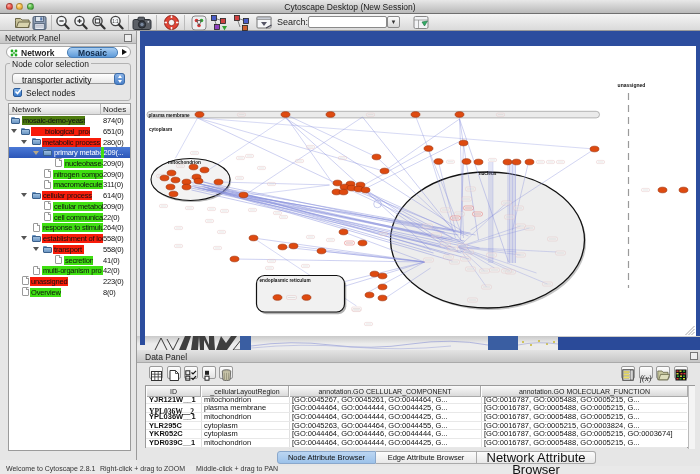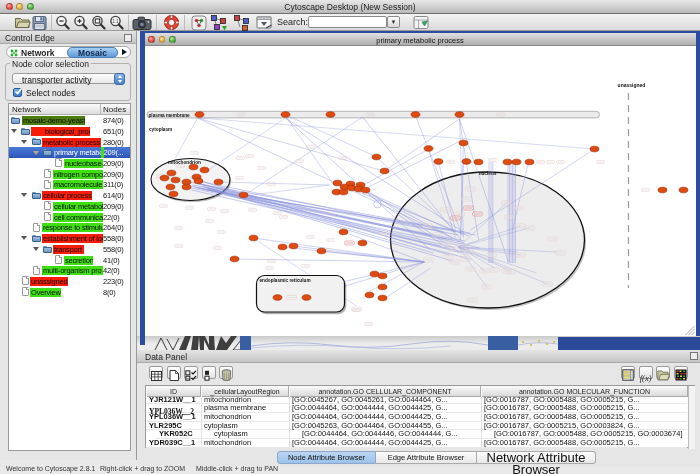--- a/index.html
+++ b/index.html
@@ -110,21 +110,21 @@
 <div class="abs" style="left:413px;top:1px;"><svg width="18" height="16" viewBox="0 0 18 16">
         <rect x="1" y="1.5" width="14" height="12" rx="1.5" fill="#f2f3f5" stroke="#888" stroke-width="1"></rect>
         <line x1="1" y1="5" x2="15" y2="5" stroke="#888" stroke-width="0.7"></line>
         <line x1="5.5" y1="5" x2="5.5" y2="13.5" stroke="#888" stroke-width="0.7"></line>
         <path d="M9 7 L14.5 6 L11.5 11 Z" fill="#3a6" stroke="#274" stroke-width="0.6"></path>
       </svg></div>
 </div>
 
 <div class="abs" style="left:0;top:31px;width:137px;height:429px;background:#e6e6e6;border-right:1px solid #9a9a9a;">
  <div class="abs" style="left:0;top:0;width:136px;height:13px;background:linear-gradient(#e4e4e4,#c6c6c6);border-bottom:1px solid #aaa;">
-   <span class="abs" style="left:5px;top:2px;font-size:8.5px;color:#222;">Control Edge</span>
+   <span class="abs" style="left:5px;top:2px;font-size:8.5px;color:#222;">Network Panel</span>
    <span class="abs" style="left:124px;top:2.5px;width:8px;height:8px;border:1px solid #777;background:#eee;"></span>
  </div>
 
  <div class="abs" style="left:6px;top:15px;width:125px;height:11.5px;background:#fff;border:1px solid #a8a8a8;border-radius:6px;">
    <svg class="abs" style="left:3px;top:1.5px" width="8" height="8" viewBox="0 0 8 8">
         <circle cx="2" cy="2" r="1.4" fill="#2a2"></circle>
         <circle cx="6" cy="2" r="1.4" fill="#2a2"></circle>
         <circle cx="2" cy="6" r="1.4" fill="#2a2"></circle>
         <circle cx="6" cy="6" r="1.4" fill="#2a2"></circle>
         <g stroke="#2a2" stroke-width="0.7">
@@ -292,26 +292,20 @@
             <span style="position:absolute;right:-0.5px;top:-0.5px;width:2.5px;height:2.5px;background:#f6f6f6;border-left:0.6px solid #9a9a9a;border-bottom:0.6px solid #9a9a9a;"></span>
           </span>
           <span style="position:absolute;left:21px;top:1.2px;background:#3fdf11;padding-left:1px;white-space:nowrap;width:31px;overflow:hidden;display:inline-block;">Overview</span>
           <span style="position:absolute;left:94px;top:1.2px;color:#111;">8(0)</span>
         </div>
    </div>
  </div>
 </div>
 
 <div class="abs" style="left:140px;top:31px;width:560px;height:305px;background:#2c4d9e;">
- <div class="abs" style="left:4.5px;top:2px;width:551px;height:13px;background:linear-gradient(#e0e0e0,#aeaeae);border-bottom:1px solid #888;">
-  <span style="position:absolute;left:3.5px;top:3.2px;width:6.5px;height:6.5px;border-radius:50%;background:radial-gradient(circle at 35% 30%,#ffb2a9,#ee6156 45%,#c3352b);border:0.5px solid rgba(0,0,0,0.25);"></span>
-      <span style="position:absolute;left:14.1px;top:3.2px;width:6.5px;height:6.5px;border-radius:50%;background:radial-gradient(circle at 35% 30%,#ffe9b0,#f5bf4f 45%,#d69b2e);border:0.5px solid rgba(0,0,0,0.25);"></span>
-      <span style="position:absolute;left:24.7px;top:3.2px;width:6.5px;height:6.5px;border-radius:50%;background:radial-gradient(circle at 35% 30%,#cdeeb9,#61c454 45%,#3f9431);border:0.5px solid rgba(0,0,0,0.25);"></span>
-  <div class="abs" style="left:0;top:2.5px;width:551px;text-align:center;font-size:7.5px;color:#111;">primary metabolic process</div>
- </div>
  <div class="abs" style="left:4.5px;top:15px;width:551px;height:290px;background:#fff;overflow:hidden;">
   <svg width="551" height="290" viewBox="144.5 46 551 290" font-family="Liberation Sans">
         <rect x="146.5" y="111.3" width="452.5" height="6.6" rx="3.3" fill="#ebebeb" stroke="#9a9a9a" stroke-width="0.7"></rect>
         <text x="148" y="116.6" font-size="4.7" font-weight="bold" fill="#111">plasma membrane</text>
         <text x="148.5" y="130.5" font-size="4.7" font-weight="bold" fill="#111">cytoplasm</text>
         <ellipse cx="487" cy="240" rx="97" ry="68" fill="#141414" opacity="0.25" transform="translate(1.6,2.0)"></ellipse>
         <ellipse cx="487" cy="240" rx="97" ry="68" fill="#ededed" stroke="#111" stroke-width="1.3"></ellipse>
         <text x="487" y="174.5" font-size="4.7" font-weight="bold" fill="#111" text-anchor="middle">nucleus</text>
         <ellipse cx="190" cy="179.5" rx="39.5" ry="21" fill="#101010" opacity="0.3" transform="translate(1.2,1.6)"></ellipse>
         <ellipse cx="190" cy="179.5" rx="39.5" ry="21" fill="#f3f3f3" stroke="#111" stroke-width="1.1"></ellipse>
@@ -757,21 +751,21 @@
       <span style="position:absolute;left:58px;top:0;width:83px;overflow:hidden;white-space:nowrap;">mitochondrion</span>
       <span style="position:absolute;left:146px;top:0;width:187px;overflow:hidden;white-space:nowrap;">[GO:0044464, GO:0044444, GO:0044425, G...</span>
       <span style="position:absolute;left:338px;top:0;width:202px;overflow:hidden;white-space:nowrap;">[GO:0016787, GO:0005488, GO:0005215, G...</span>
     </div>
     <div style="position:absolute;left:9px;top:71.60000000000002px;width:541px;height:8.7px;border-bottom:0.5px solid #e8e8e8;font-size:7.5px;line-height:8.7px;color:#111;white-space:nowrap;">
       <span style="position:absolute;left:3px;top:0;width:50px;overflow:hidden;white-space:nowrap;font-weight:bold;">YLR295C</span>
       <span style="position:absolute;left:58px;top:0;width:83px;overflow:hidden;white-space:nowrap;">cytoplasm</span>
       <span style="position:absolute;left:146px;top:0;width:187px;overflow:hidden;white-space:nowrap;">[GO:0045263, GO:0044464, GO:0044455, G...</span>
       <span style="position:absolute;left:338px;top:0;width:202px;overflow:hidden;white-space:nowrap;">[GO:0016787, GO:0005215, GO:0003824, G...</span>
     </div>
-    <div style="position:absolute;left:19px;top:80.30000000000001px;width:442px;height:8.7px;border-bottom:0.5px solid #e8e8e8;font-size:7.5px;line-height:8.7px;color:#111;white-space:nowrap;padding-left:16px;">
+    <div style="position:absolute;left:9px;top:80.30000000000001px;width:442px;height:8.7px;border-bottom:0.5px solid #e8e8e8;font-size:7.5px;line-height:8.7px;color:#111;white-space:nowrap;padding-left:16px;">
       <span style="position:absolute;left:3px;top:0;width:50px;overflow:hidden;white-space:nowrap;font-weight:bold;">YKR052C</span>
       <span style="position:absolute;left:58px;top:0;width:83px;overflow:hidden;white-space:nowrap;">cytoplasm</span>
       <span style="position:absolute;left:146px;top:0;width:187px;overflow:hidden;white-space:nowrap;">[GO:0044464, GO:0044446, GO:0044444, G...</span>
       <span style="position:absolute;left:338px;top:0;width:202px;overflow:hidden;white-space:nowrap;">[GO:0016787, GO:0005488, GO:0005215, GO:0003674]</span>
     </div>
     <div style="position:absolute;left:9px;top:89.0px;width:541px;height:8.7px;border-bottom:0.5px solid #e8e8e8;font-size:7.5px;line-height:8.7px;color:#111;white-space:nowrap;">
       <span style="position:absolute;left:3px;top:0;width:50px;overflow:hidden;white-space:nowrap;font-weight:bold;">YDR039C__1</span>
       <span style="position:absolute;left:58px;top:0;width:83px;overflow:hidden;white-space:nowrap;">mitochondrion</span>
       <span style="position:absolute;left:146px;top:0;width:187px;overflow:hidden;white-space:nowrap;">[GO:0044464, GO:0044444, GO:0044425, G...</span>
       <span style="position:absolute;left:338px;top:0;width:202px;overflow:hidden;white-space:nowrap;">[GO:0016787, GO:0005488, GO:0005215, G...</span>

